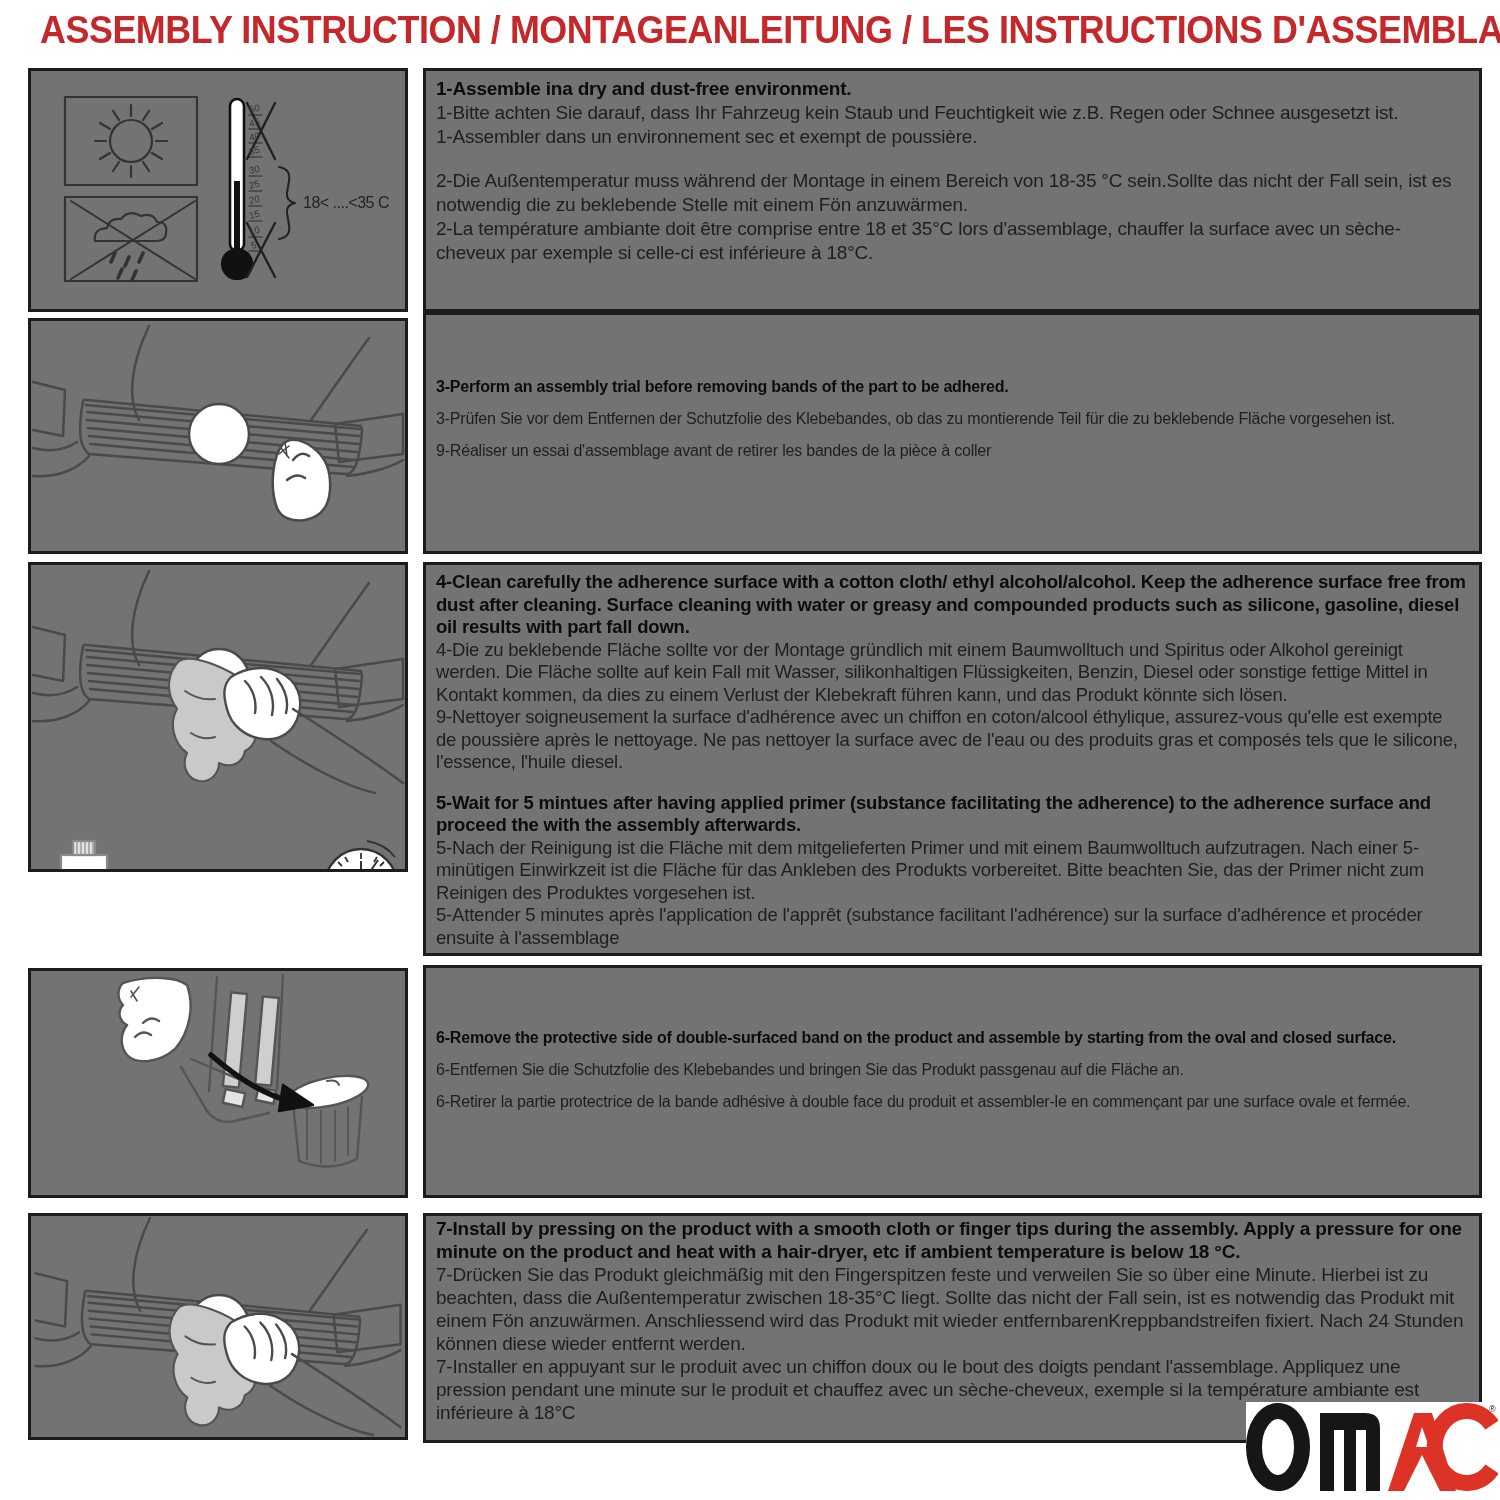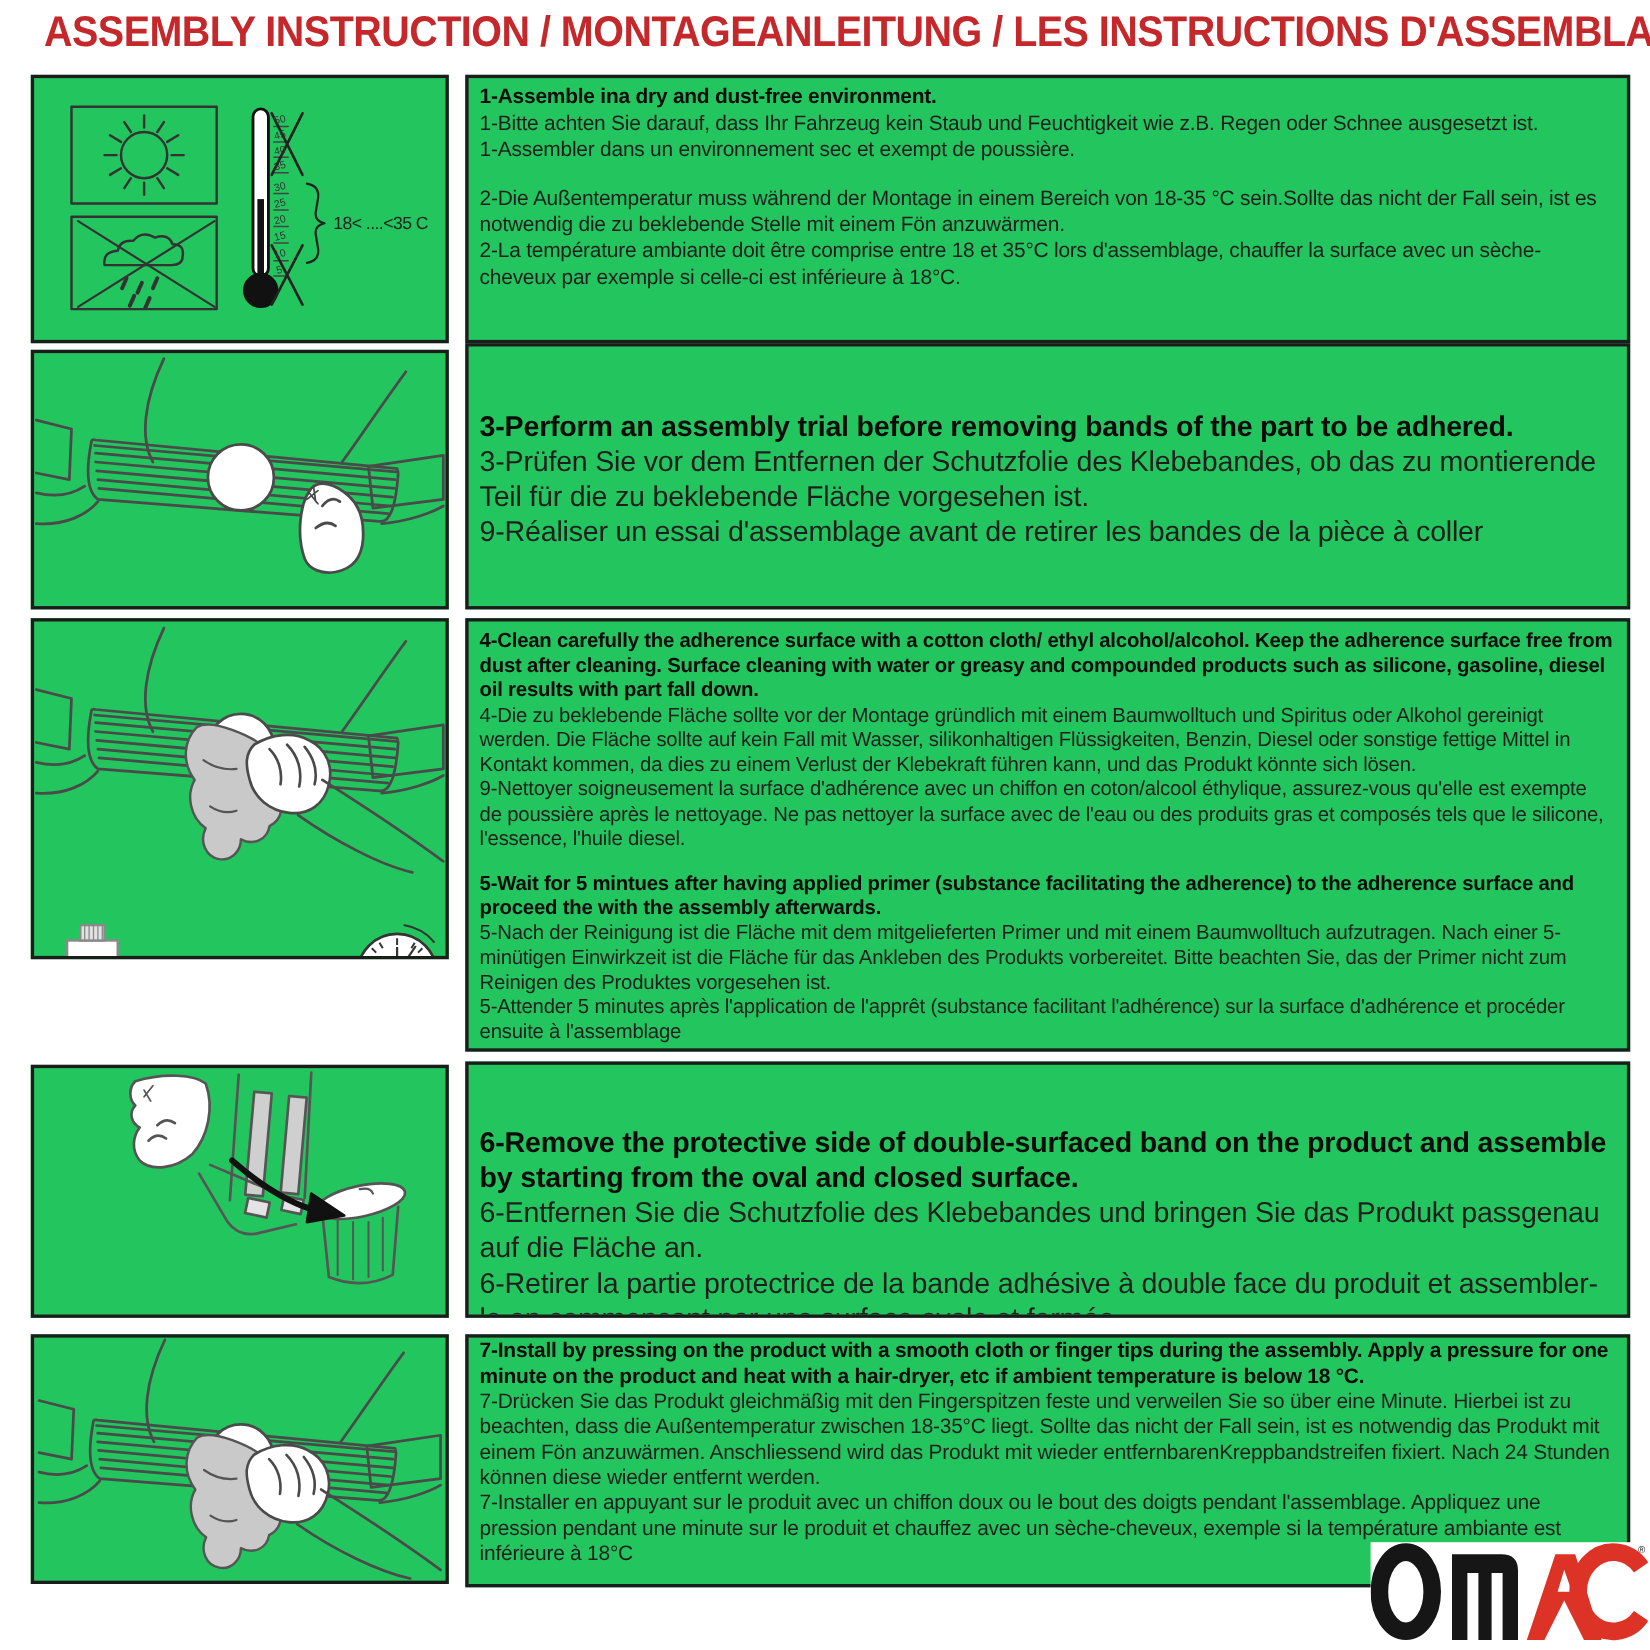--- a/index.html
+++ b/index.html
@@ -6,29 +6,29 @@
   body{
     width:1500px;height:1500px;position:relative;background:#fff;
     font-family:"Liberation Sans","DejaVu Sans",sans-serif;color:#1e1e1e;
   }
   .title{
     position:absolute;left:40px;top:8px;font-size:39px;font-weight:700;
     color:#C4282B;white-space:nowrap;letter-spacing:-0.5px;
     transform:scaleX(0.92);transform-origin:0 0;
   }
   .box{
-    position:absolute;background:#22c55e;border:3px solid #1c1c1c;
+    position:absolute;background:#737373;border:3px solid #1c1c1c;
     box-sizing:border-box;overflow:hidden;
   }
   .tbox{padding:6px 12px 4px 10px}
   .tbox p{margin:0;letter-spacing:-0.2px}
   .small p{font-size:19px;line-height:24px}
   .mid p{font-size:18.5px;line-height:22.5px}
   .r5s p{font-size:19px;line-height:23px}
-  .big p{font-size:26px;line-height:32px}
+  .big p{font-size:16px;line-height:32px}
   .en{font-weight:700;color:#0c0c0c}
   .gap{height:20px}
   .gap-s{height:18px}
   .pt58{padding-top:56px}
   .pt34{padding-top:54px}
   .pt10{padding-top:1px}
   svg{display:block}
   svg text{font-family:"Liberation Sans","DejaVu Sans",sans-serif}
   .logo{
     position:absolute;left:1246px;top:1402px;width:252px;height:90px;

